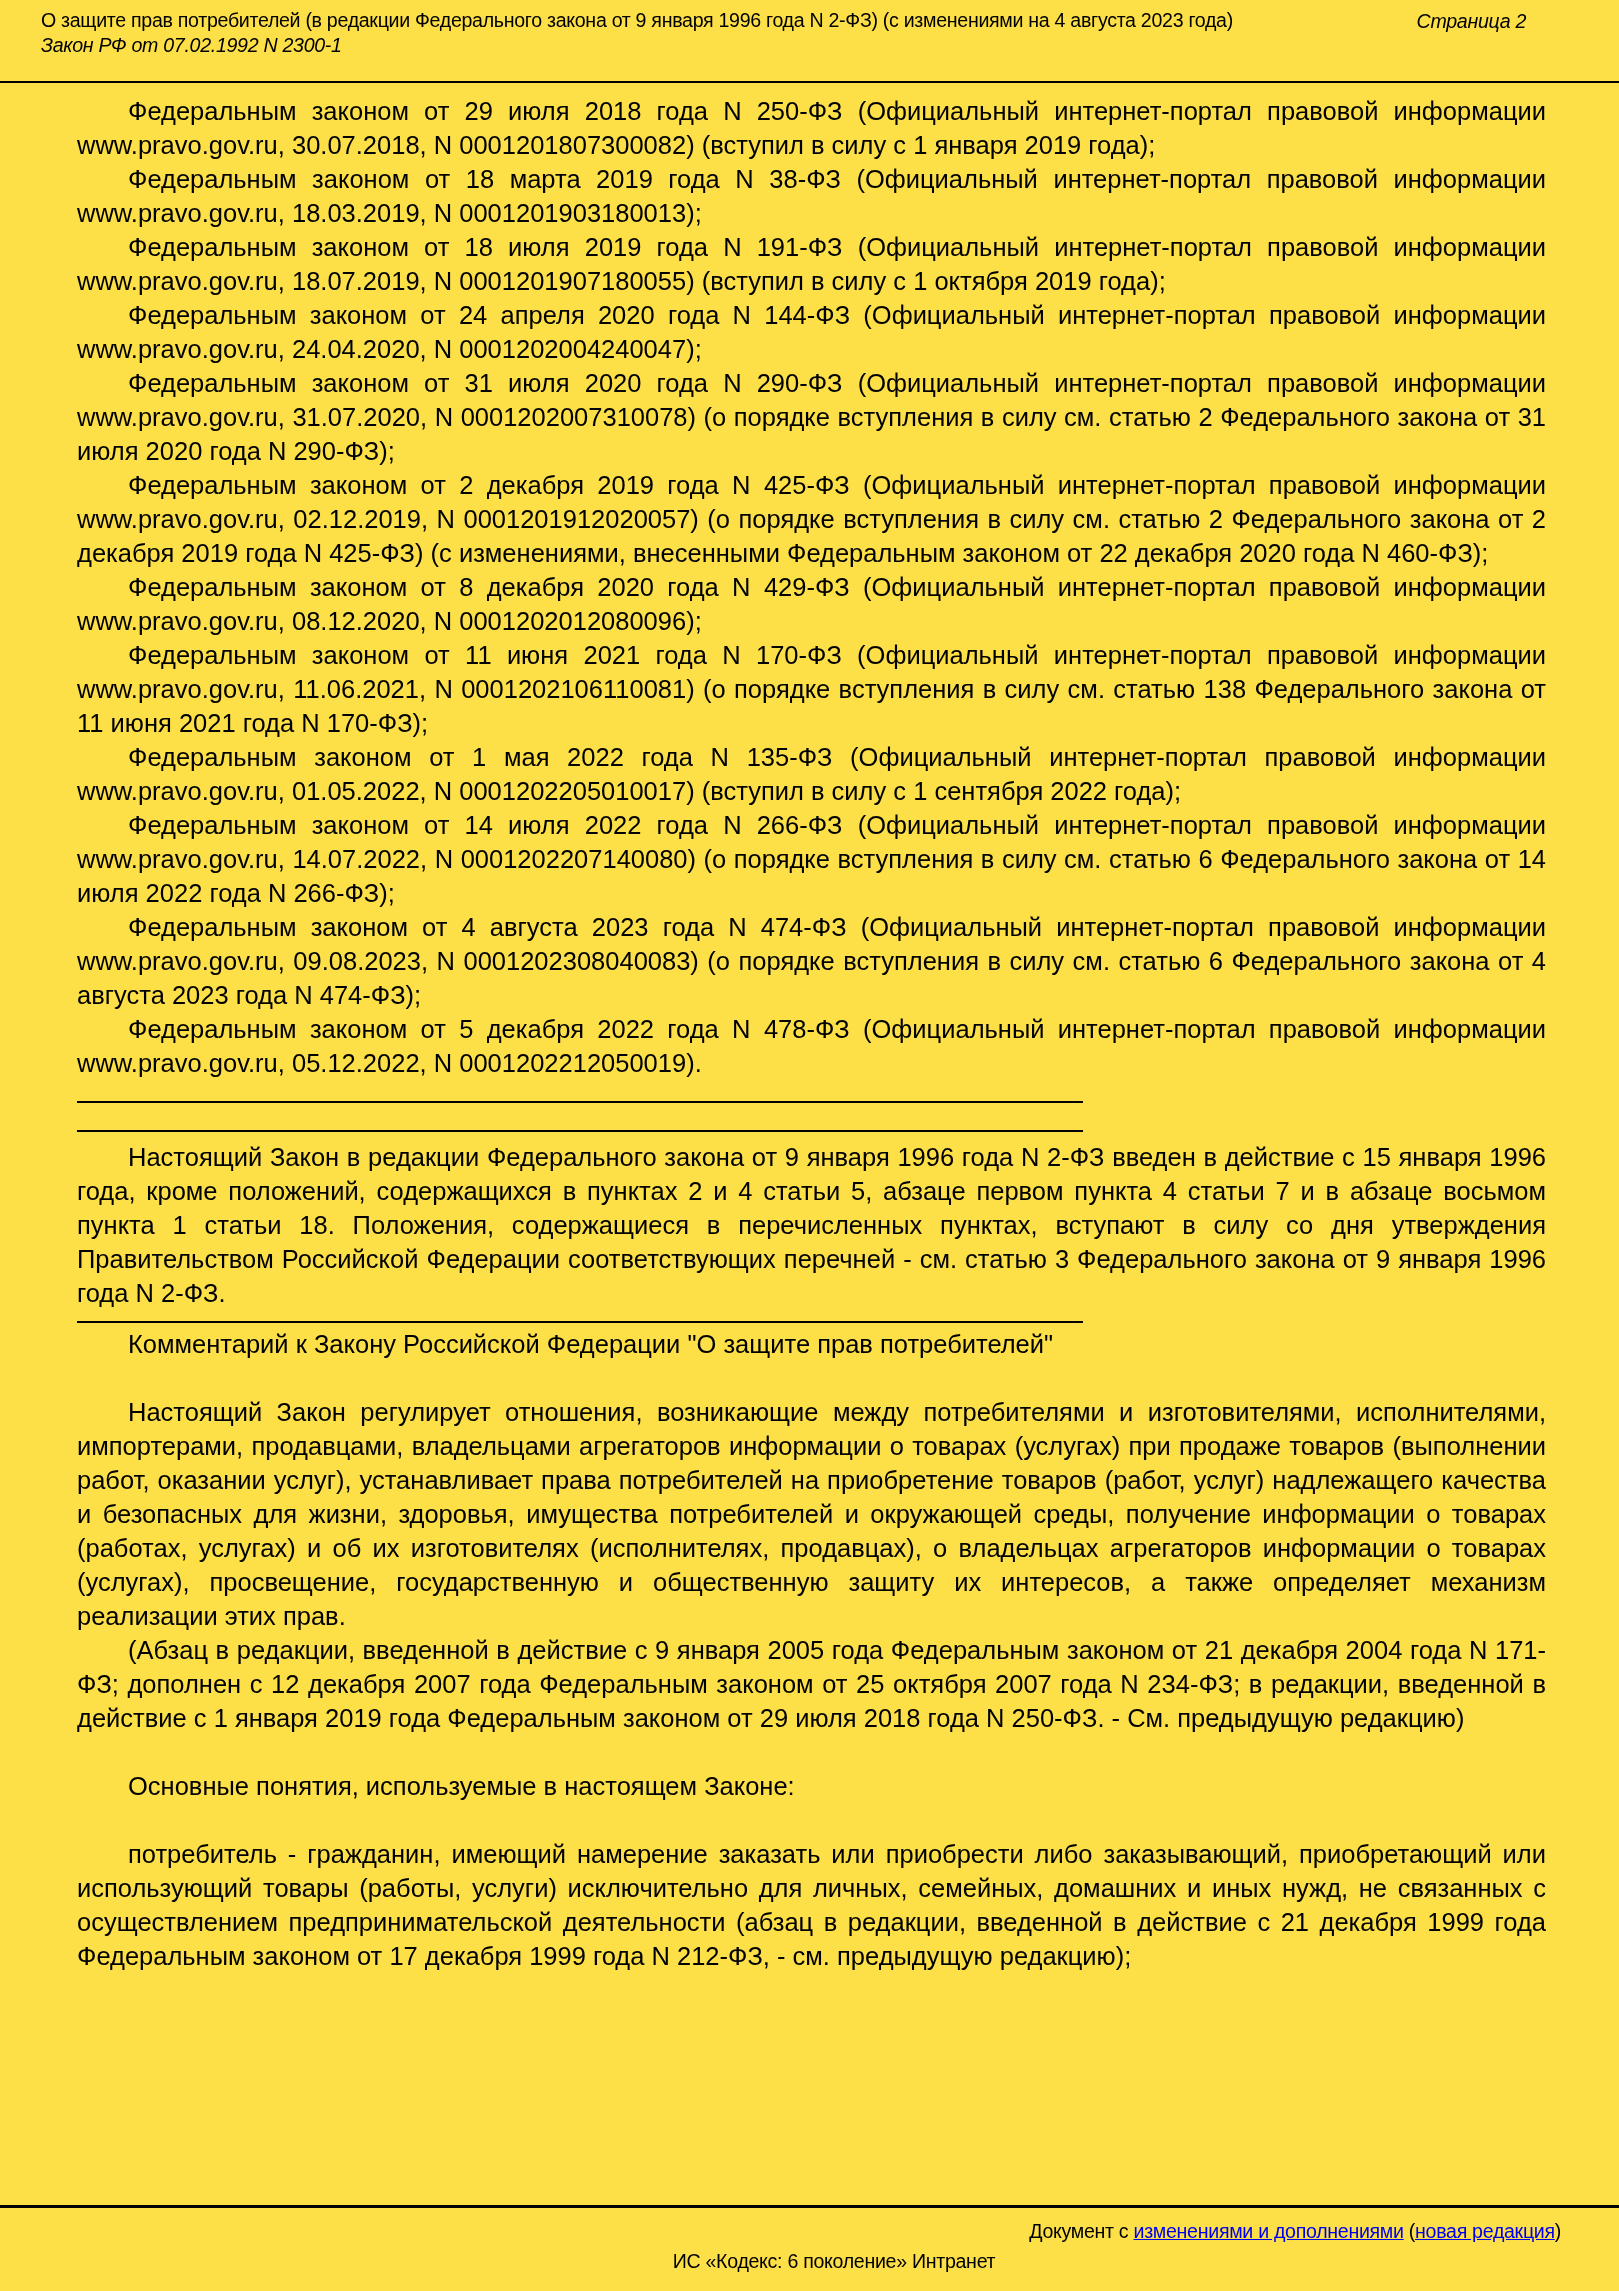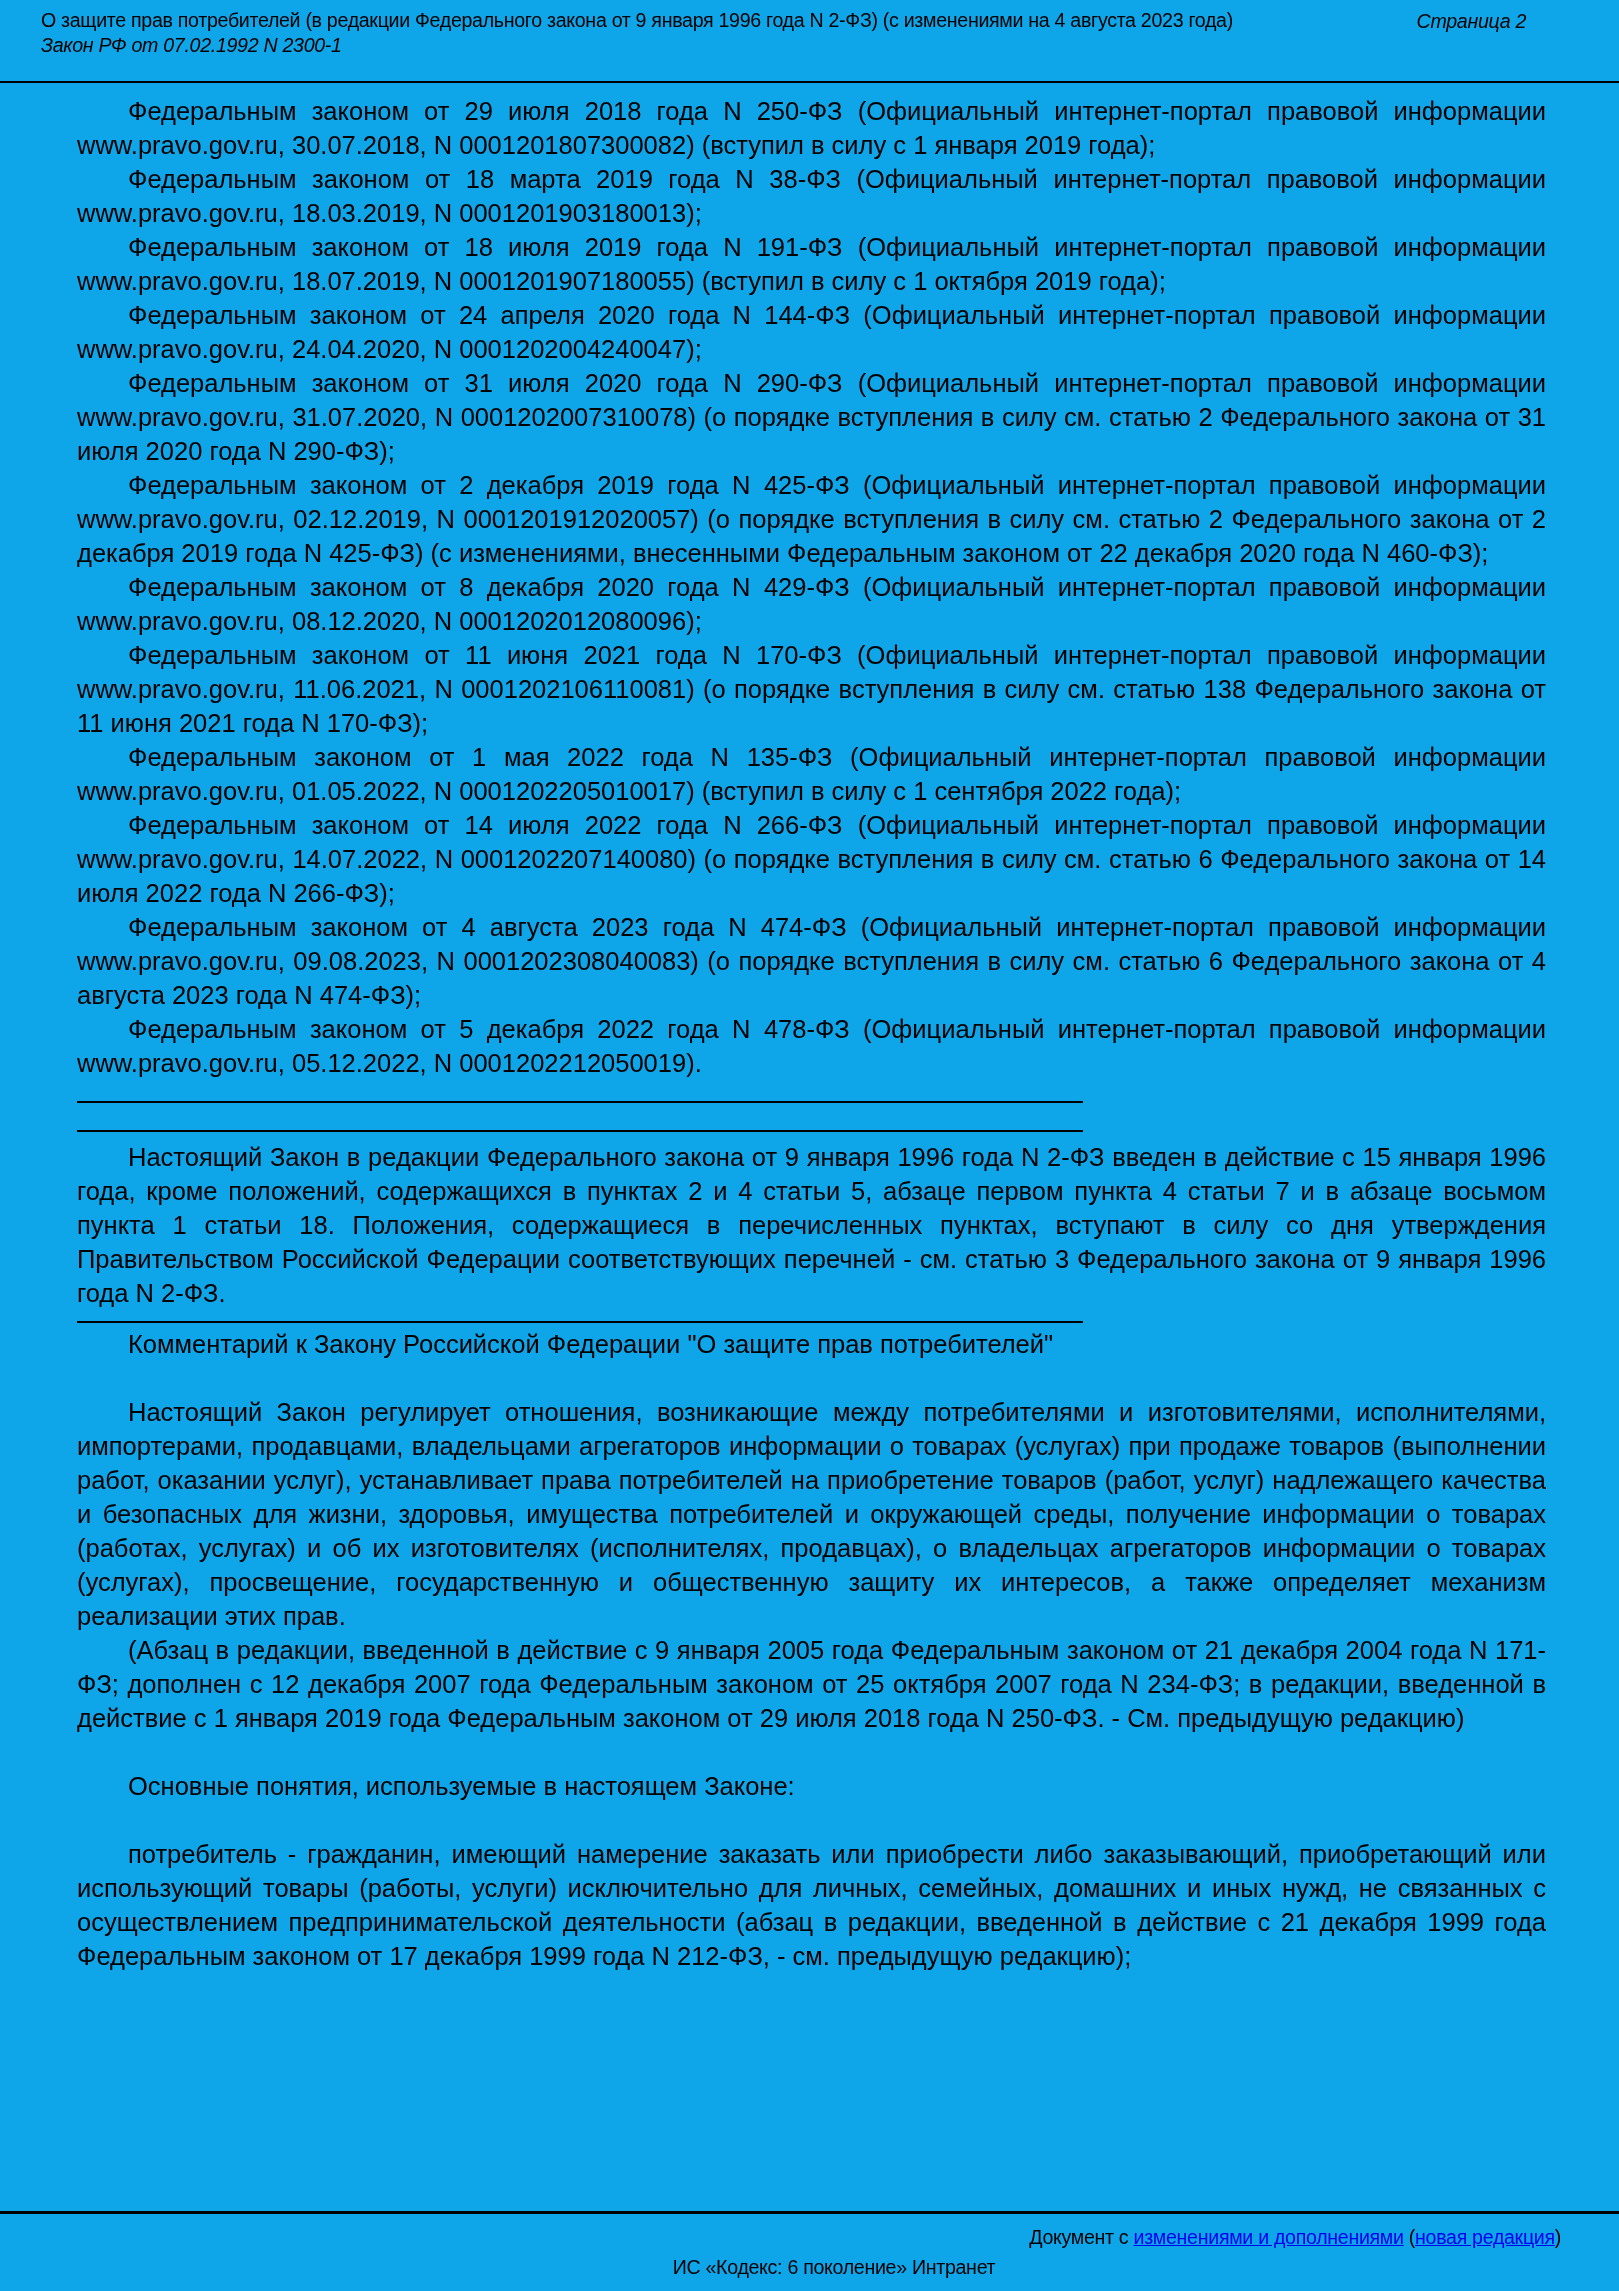--- a/index.html
+++ b/index.html
@@ -1,20 +1,20 @@
 <!DOCTYPE html>
 <html><head>
 <meta charset="utf-8">
 <style>
   html, body { margin: 0; padding: 0; background: #ffffff; }
   .page {
     position: relative;
     width: 1619px;
     height: 2292px;
-    background: #0ea5e9;
+    background: #fde047;
     color: #000000;
     font-family: "Liberation Sans", sans-serif;
     overflow: hidden;
     box-sizing: border-box;
   }
   
   .page-header {
     position: relative;
     box-sizing: border-box;
     min-height: 83px;
@@ -43,22 +43,22 @@
   .para { margin: 0; text-indent: 51px; }
   .sep-line {
     height: 0;
     width: 1006px;
     border-top: 2px solid #000000;
   }
   .spacer { width: 100%; }
   
   .page-footer {
     position: absolute;
-    left: 0; right: 0; bottom: 16px;
-    height: 65px;
+    left: 0; right: 0; bottom: 0;
+    height: 87px;
     box-sizing: border-box;
     border-top: 3.9px solid #000000;
     font-size: 19.6px;
     line-height: 23.5px;
     letter-spacing: -0.3px;
   }
   .footer-links {
     text-align: right;
     padding-right: 58px;
     margin-top: 11.8px;

